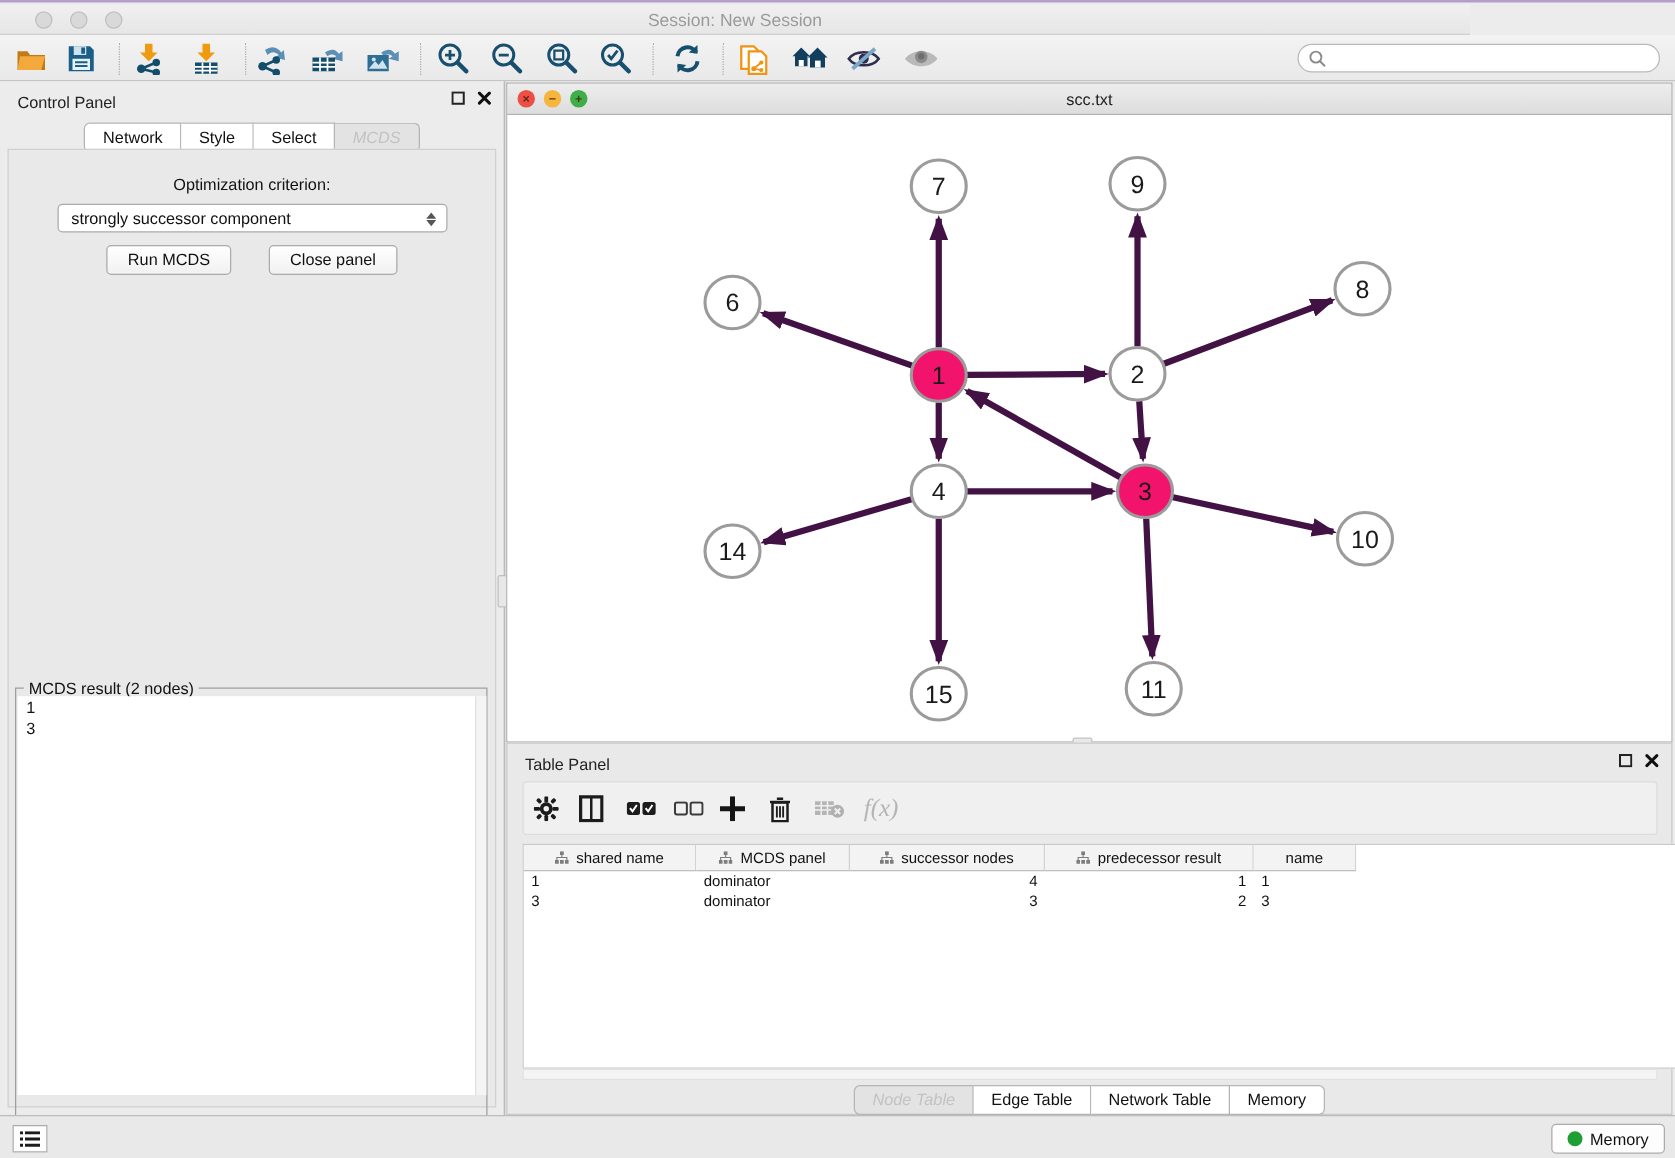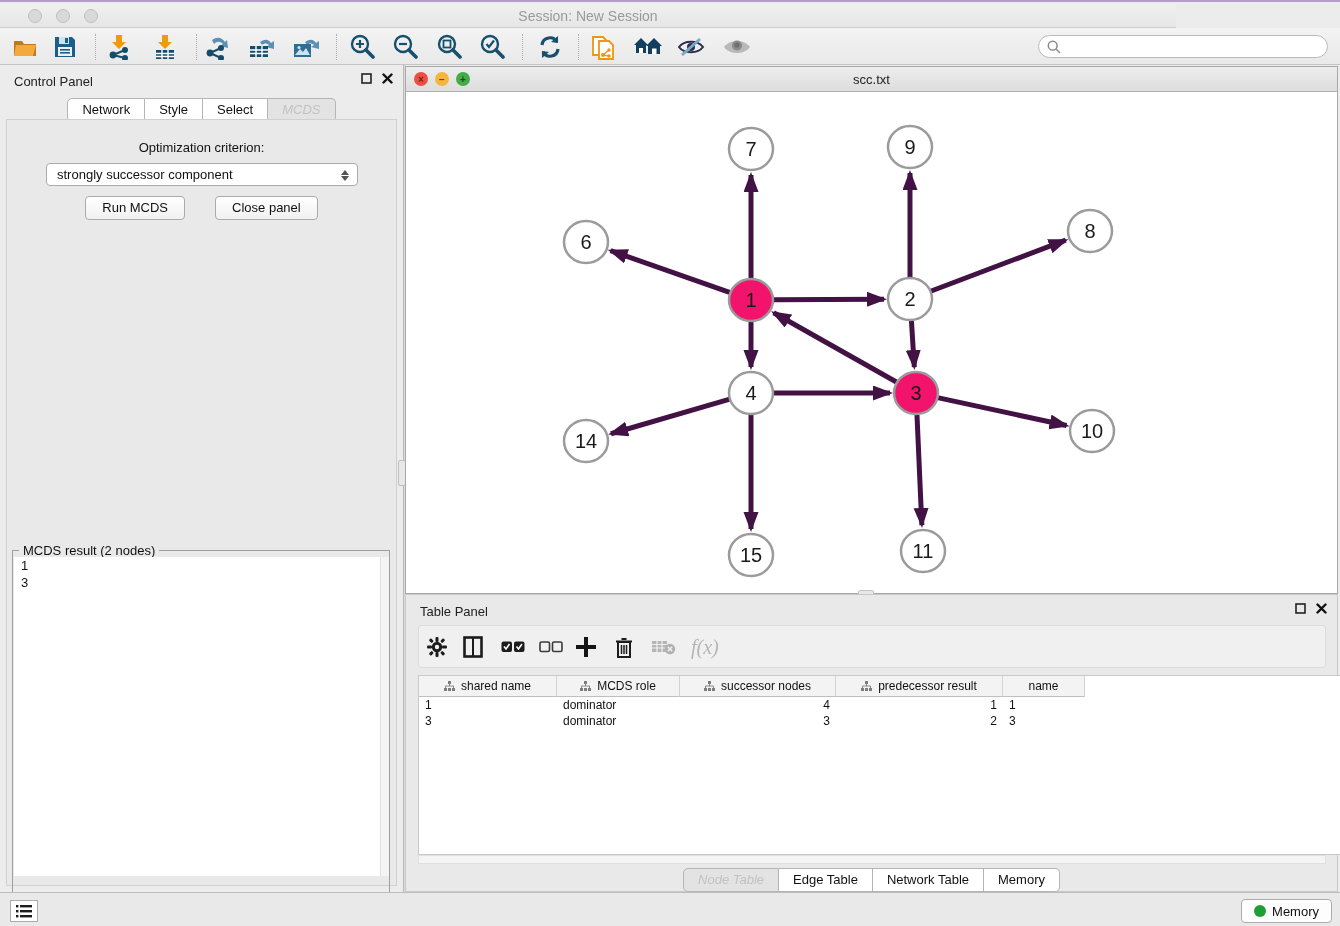--- a/index.html
+++ b/index.html
@@ -455,21 +455,21 @@
           <div class="g-hcell" style="width: 123px;">
             <svg width="11" height="11" viewBox="0 0 11 11">
               <g fill="#7d7d7d">
                 <rect x="4" y="0" width="3" height="3"></rect>
                 <rect x="0" y="7" width="3" height="3"></rect>
                 <rect x="4" y="7" width="3" height="3"></rect>
                 <rect x="8" y="7" width="3" height="3"></rect>
               </g>
               <path d="M5.5 3 V5 M1.5 7 V5 H9.5 V7" stroke="#7d7d7d" stroke-width="0.9" fill="none"></path>
             </svg>
-            <span>MCDS role</span>
+            <span>MCDS panel</span>
           </div>
           <div class="g-hcell" style="width: 156px;">
             <svg width="11" height="11" viewBox="0 0 11 11">
               <g fill="#7d7d7d">
                 <rect x="4" y="0" width="3" height="3"></rect>
                 <rect x="0" y="7" width="3" height="3"></rect>
                 <rect x="4" y="7" width="3" height="3"></rect>
                 <rect x="8" y="7" width="3" height="3"></rect>
               </g>
               <path d="M5.5 3 V5 M1.5 7 V5 H9.5 V7" stroke="#7d7d7d" stroke-width="0.9" fill="none"></path>

